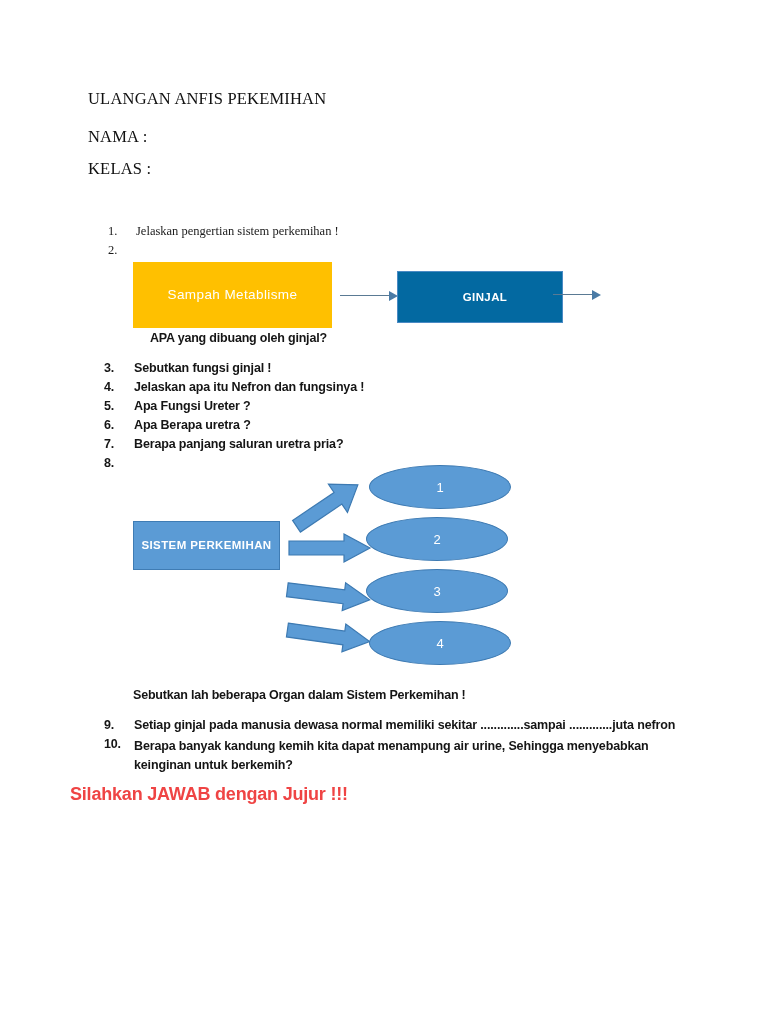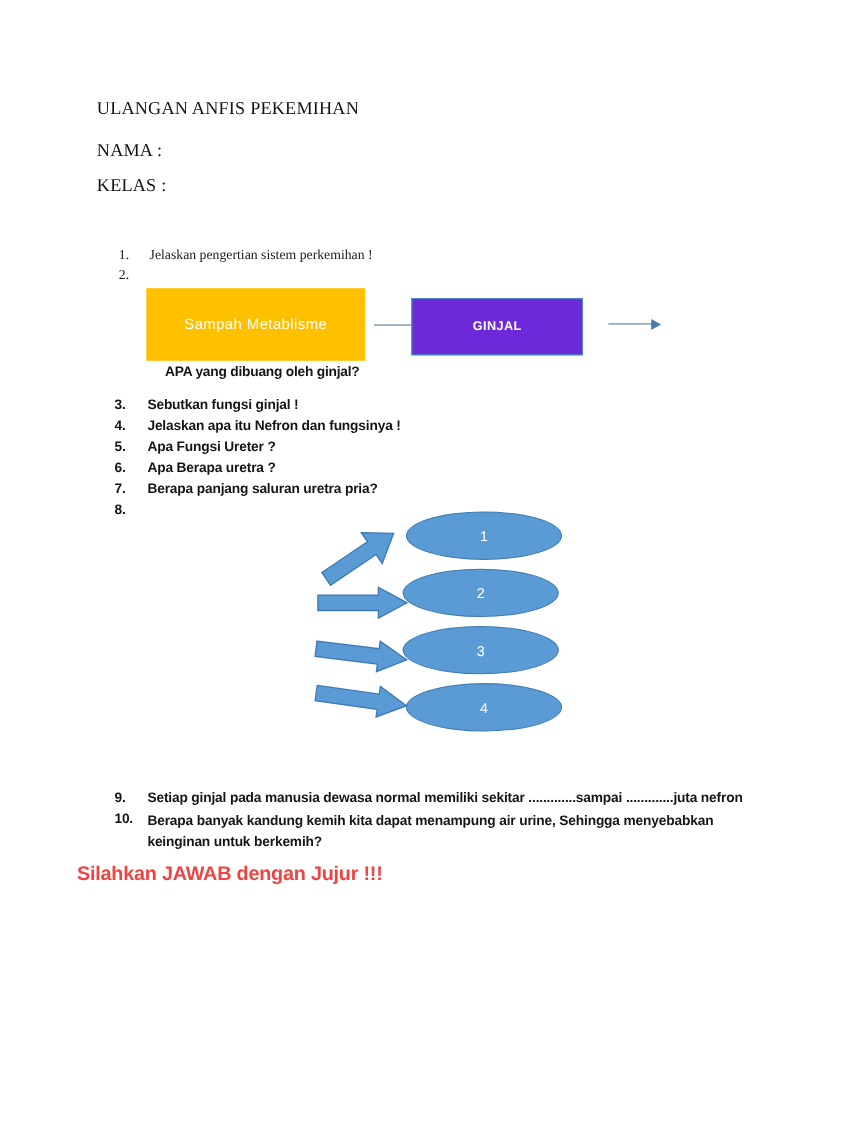--- a/index.html
+++ b/index.html
@@ -60,23 +60,23 @@
     position:absolute;left:133px;top:262px;width:199px;height:66px;
     background:#FFC000;display:flex;align-items:center;justify-content:center;
   }
   #box-sampah .shape-txt{font-size:13.5px;font-weight:normal;}
   #cap-dibuang{
     position:absolute;left:150px;top:331px;
     font-family:"Liberation Sans", sans-serif;font-weight:bold;
     font-size:12.5px;color:#151515;white-space:nowrap;letter-spacing:-0.2px;
   }
   #box-ginjal{
-    position:absolute;left:374px;top:271px;width:154px;height:50px;
-    background:#6d28d9;border:1px solid #4a8ac4;
-    display:flex;align-items:center;justify-content:center;
+    position:absolute;left:397px;top:271px;width:154px;height:50px;
+    background:#0369a1;border:1px solid #4a8ac4;
+    display:flex;align-items:center;justify-content:center;padding-left:10px;
   }
   #box-ginjal .shape-txt{font-size:11.5px;}
   #ell-apayang{
     position:absolute;left:601px;top:236px;width:131px;height:84px;
     background:#5B9BD5;border-radius:50%;
     display:flex;align-items:center;justify-content:center;
   }
   #ell-apayang .shape-txt{font-size:11.5px;}
 
   
@@ -192,20 +192,23 @@
   </div>
   <div class="q-bold" id="q7">
     <span class="num">7.</span>
     <span class="txt">Berapa panjang saluran uretra pria?</span>
   </div>
   <div class="q-bold" id="q8">
     <span class="num">8.</span>
     <span class="txt"></span>
   </div>
 
+  <div id="box-sistem">
+    <span class="shape-txt">SISTEM PERKEMIHAN</span>
+  </div>
 
   <div class="blk-arrow" id="barr-1">
     <svg width="80" height="62" viewBox="0 0 80 62">
       <g transform="rotate(-34 40 31)">
         <polygon points="2,24 52,24 52,14 76,31 52,48 52,38 2,38" fill="#5B9BD5" stroke="#3d7ab2" stroke-width="1.2"></polygon>
       </g>
     </svg>
   </div>
 
   <div class="blk-arrow" id="barr-2">
@@ -236,20 +239,21 @@
   <div class="ell-num" id="ell-2">
     <span>2</span>
   </div>
   <div class="ell-num" id="ell-3">
     <span>3</span>
   </div>
   <div class="ell-num" id="ell-4">
     <span>4</span>
   </div>
 
+  <div id="cap-sebutkan">Sebutkan lah beberapa Organ dalam Sistem Perkemihan !</div>
 
   <div class="q-bold" id="q9">
     <span class="num">9.</span>
     <span class="txt">Setiap ginjal pada manusia dewasa normal memiliki sekitar .............sampai .............juta nefron</span>
   </div>
   <div class="q-bold" id="q10">
     <span class="num">10.</span>
     <span class="txt">Berapa banyak kandung kemih kita dapat menampung air urine,  Sehingga menyebabkan keinginan untuk berkemih?</span>
   </div>
 

